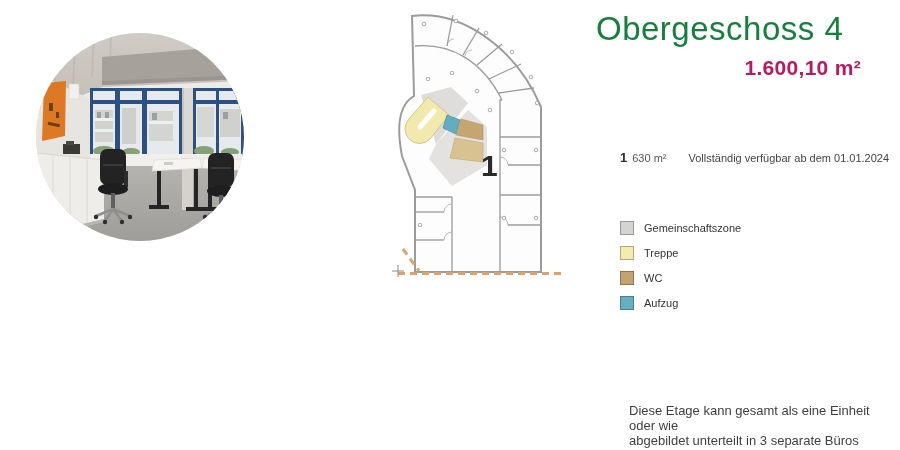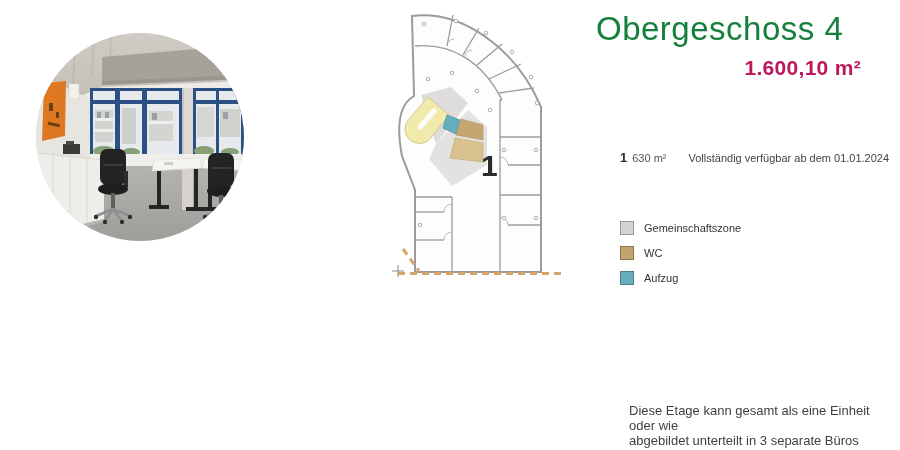--- a/index.html
+++ b/index.html
@@ -294,20 +294,24 @@
     <span class="unit-area">630 m²</span>
     <span class="unit-availability">Vollständig verfügbar ab dem 01.01.2024</span>
   </div>
 
   <div class="legend">
     <div class="legend-row">
       <span class="legend-swatch" style="background-color: rgb(212, 212, 210);"></span>
       <span class="legend-label">Gemeinschaftszone</span>
     </div>
     <div class="legend-row">
+      <span class="legend-swatch" style="background-color: rgb(243, 236, 174);"></span>
+      <span class="legend-label">Treppe</span>
+    </div>
+    <div class="legend-row">
       <span class="legend-swatch" style="background-color: rgb(195, 164, 112);"></span>
       <span class="legend-label">WC</span>
     </div>
     <div class="legend-row">
       <span class="legend-swatch" style="background-color: rgb(103, 175, 191);"></span>
       <span class="legend-label">Aufzug</span>
     </div>
   </div>
 
   <div class="note">

